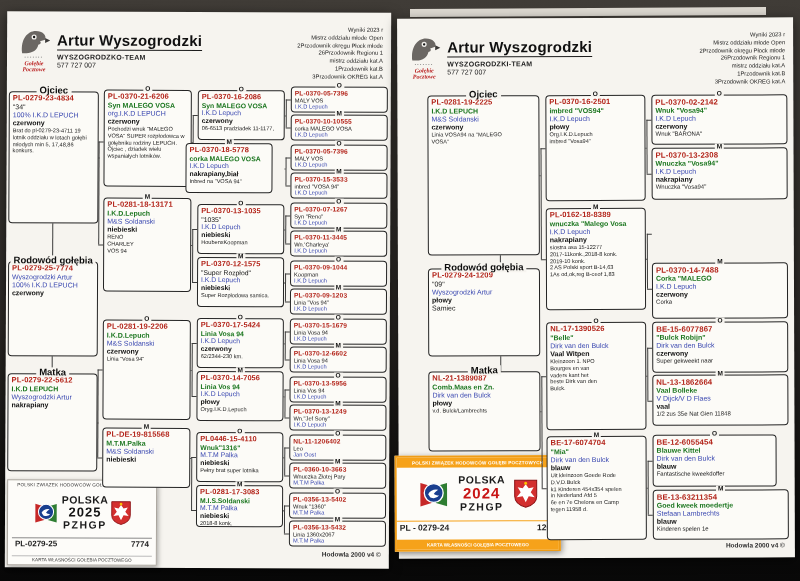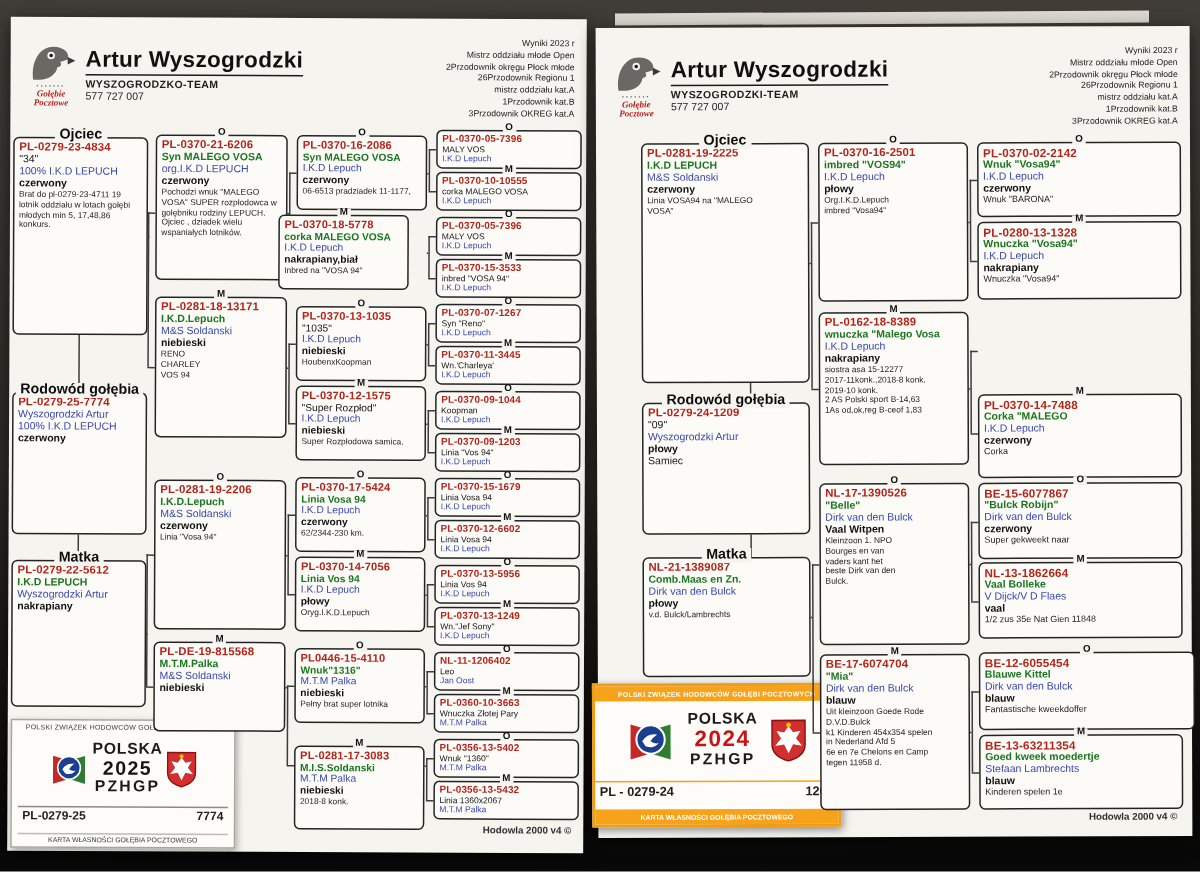--- a/index.html
+++ b/index.html
@@ -299,21 +299,21 @@
       <div class="ln ld">Oryg.I.K.D.Lepuch</div>
     </div>
     <div class="pbox sm" style="left: 191px; top: 420px; width: 87px; height: 50px;">
       <span class="mk">O</span>
       <div class="ring">PL0446-15-4110</div>
       <div class="ln lg">Wnuk"1316"</div>
       <div class="ln lb">M.T.M Palka</div>
       <div class="ln lc">niebieski</div>
       <div class="ln ld">Pełny brat super lotnika</div>
     </div>
-    <div class="pbox sm" style="left: 191px; top: 473px; width: 87px; height: 56px; margin-top: 12px;">
+    <div class="pbox sm" style="left: 191px; top: 473px; width: 87px; height: 42px;">
       <span class="mk">M</span>
       <div class="ring">PL-0281-17-3083</div>
       <div class="ln lg">M.I.S.Soldanski</div>
       <div class="ln lb">M.T.M Palka</div>
       <div class="ln lc">niebieski</div>
       <div class="ln ld">2018-8 konk.</div>
     </div>
     <div class="pbox xs" style="left: 284px; top: 74px; width: 97px; height: 26px;">
       <span class="mk">O</span>
       <div class="ring">PL-0370-05-7396</div>
@@ -570,21 +570,21 @@
     <div class="pbox smr" style="left: 254px; top: 77px; width: 136px; height: 50px;">
       <span class="mk">O</span>
       <div class="ring">PL-0370-02-2142</div>
       <div class="ln lg">Wnuk "Vosa94"</div>
       <div class="ln lb">I.K.D Lepuch</div>
       <div class="ln lc">czerwony</div>
       <div class="ln ld">Wnuk "BARONA"</div>
     </div>
     <div class="pbox smr" style="left: 254px; top: 130px; width: 136px; height: 52px;">
       <span class="mk">M</span>
-      <div class="ring">PL-0280-13-1328</div>
+      <div class="ring">PL-0370-13-2308</div>
       <div class="ln lg">Wnuczka "Vosa94"</div>
       <div class="ln lb">I.K.D Lepuch</div>
       <div class="ln lc">nakrapiany</div>
       <div class="ln ld">Wnuczka "Vosa94"</div>
     </div>
     <div class="pbox smr" style="left: 254px; top: 245px; width: 136px; height: 56px;">
       <span class="mk">M</span>
       <div class="ring">PL-0370-14-7488</div>
       <div class="ln lg">Corka "MALEGO</div>
       <div class="ln lb">I.K.D Lepuch</div>
@@ -600,21 +600,21 @@
       <div class="ln ld">Super gekweekt naar</div>
     </div>
     <div class="pbox smr" style="left: 254px; top: 357px; width: 136px; height: 51px;">
       <span class="mk">M</span>
       <div class="ring">NL-13-1862664</div>
       <div class="ln lg">Vaal Bolleke</div>
       <div class="ln lb">V Dijck/V D Flaes</div>
       <div class="ln lc">vaal</div>
       <div class="ln ld">1/2 zus 35e Nat Gien 11848</div>
     </div>
-    <div class="pbox smr" style="left: 254px; top: 417px; width: 144px; height: 52px;">
+    <div class="pbox smr" style="left: 254px; top: 417px; width: 124px; height: 52px;">
       <span class="mk">O</span>
       <div class="ring">BE-12-6055454</div>
       <div class="ln lg">Blauwe Kittel</div>
       <div class="ln lb">Dirk van den Bulck</div>
       <div class="ln lc">blauw</div>
       <div class="ln ld">Fantastische kweekdoffer</div>
     </div>
     <div class="pbox smr" style="left: 254px; top: 472px; width: 136px; height: 50px;">
       <span class="mk">M</span>
       <div class="ring">BE-13-63211354</div>

